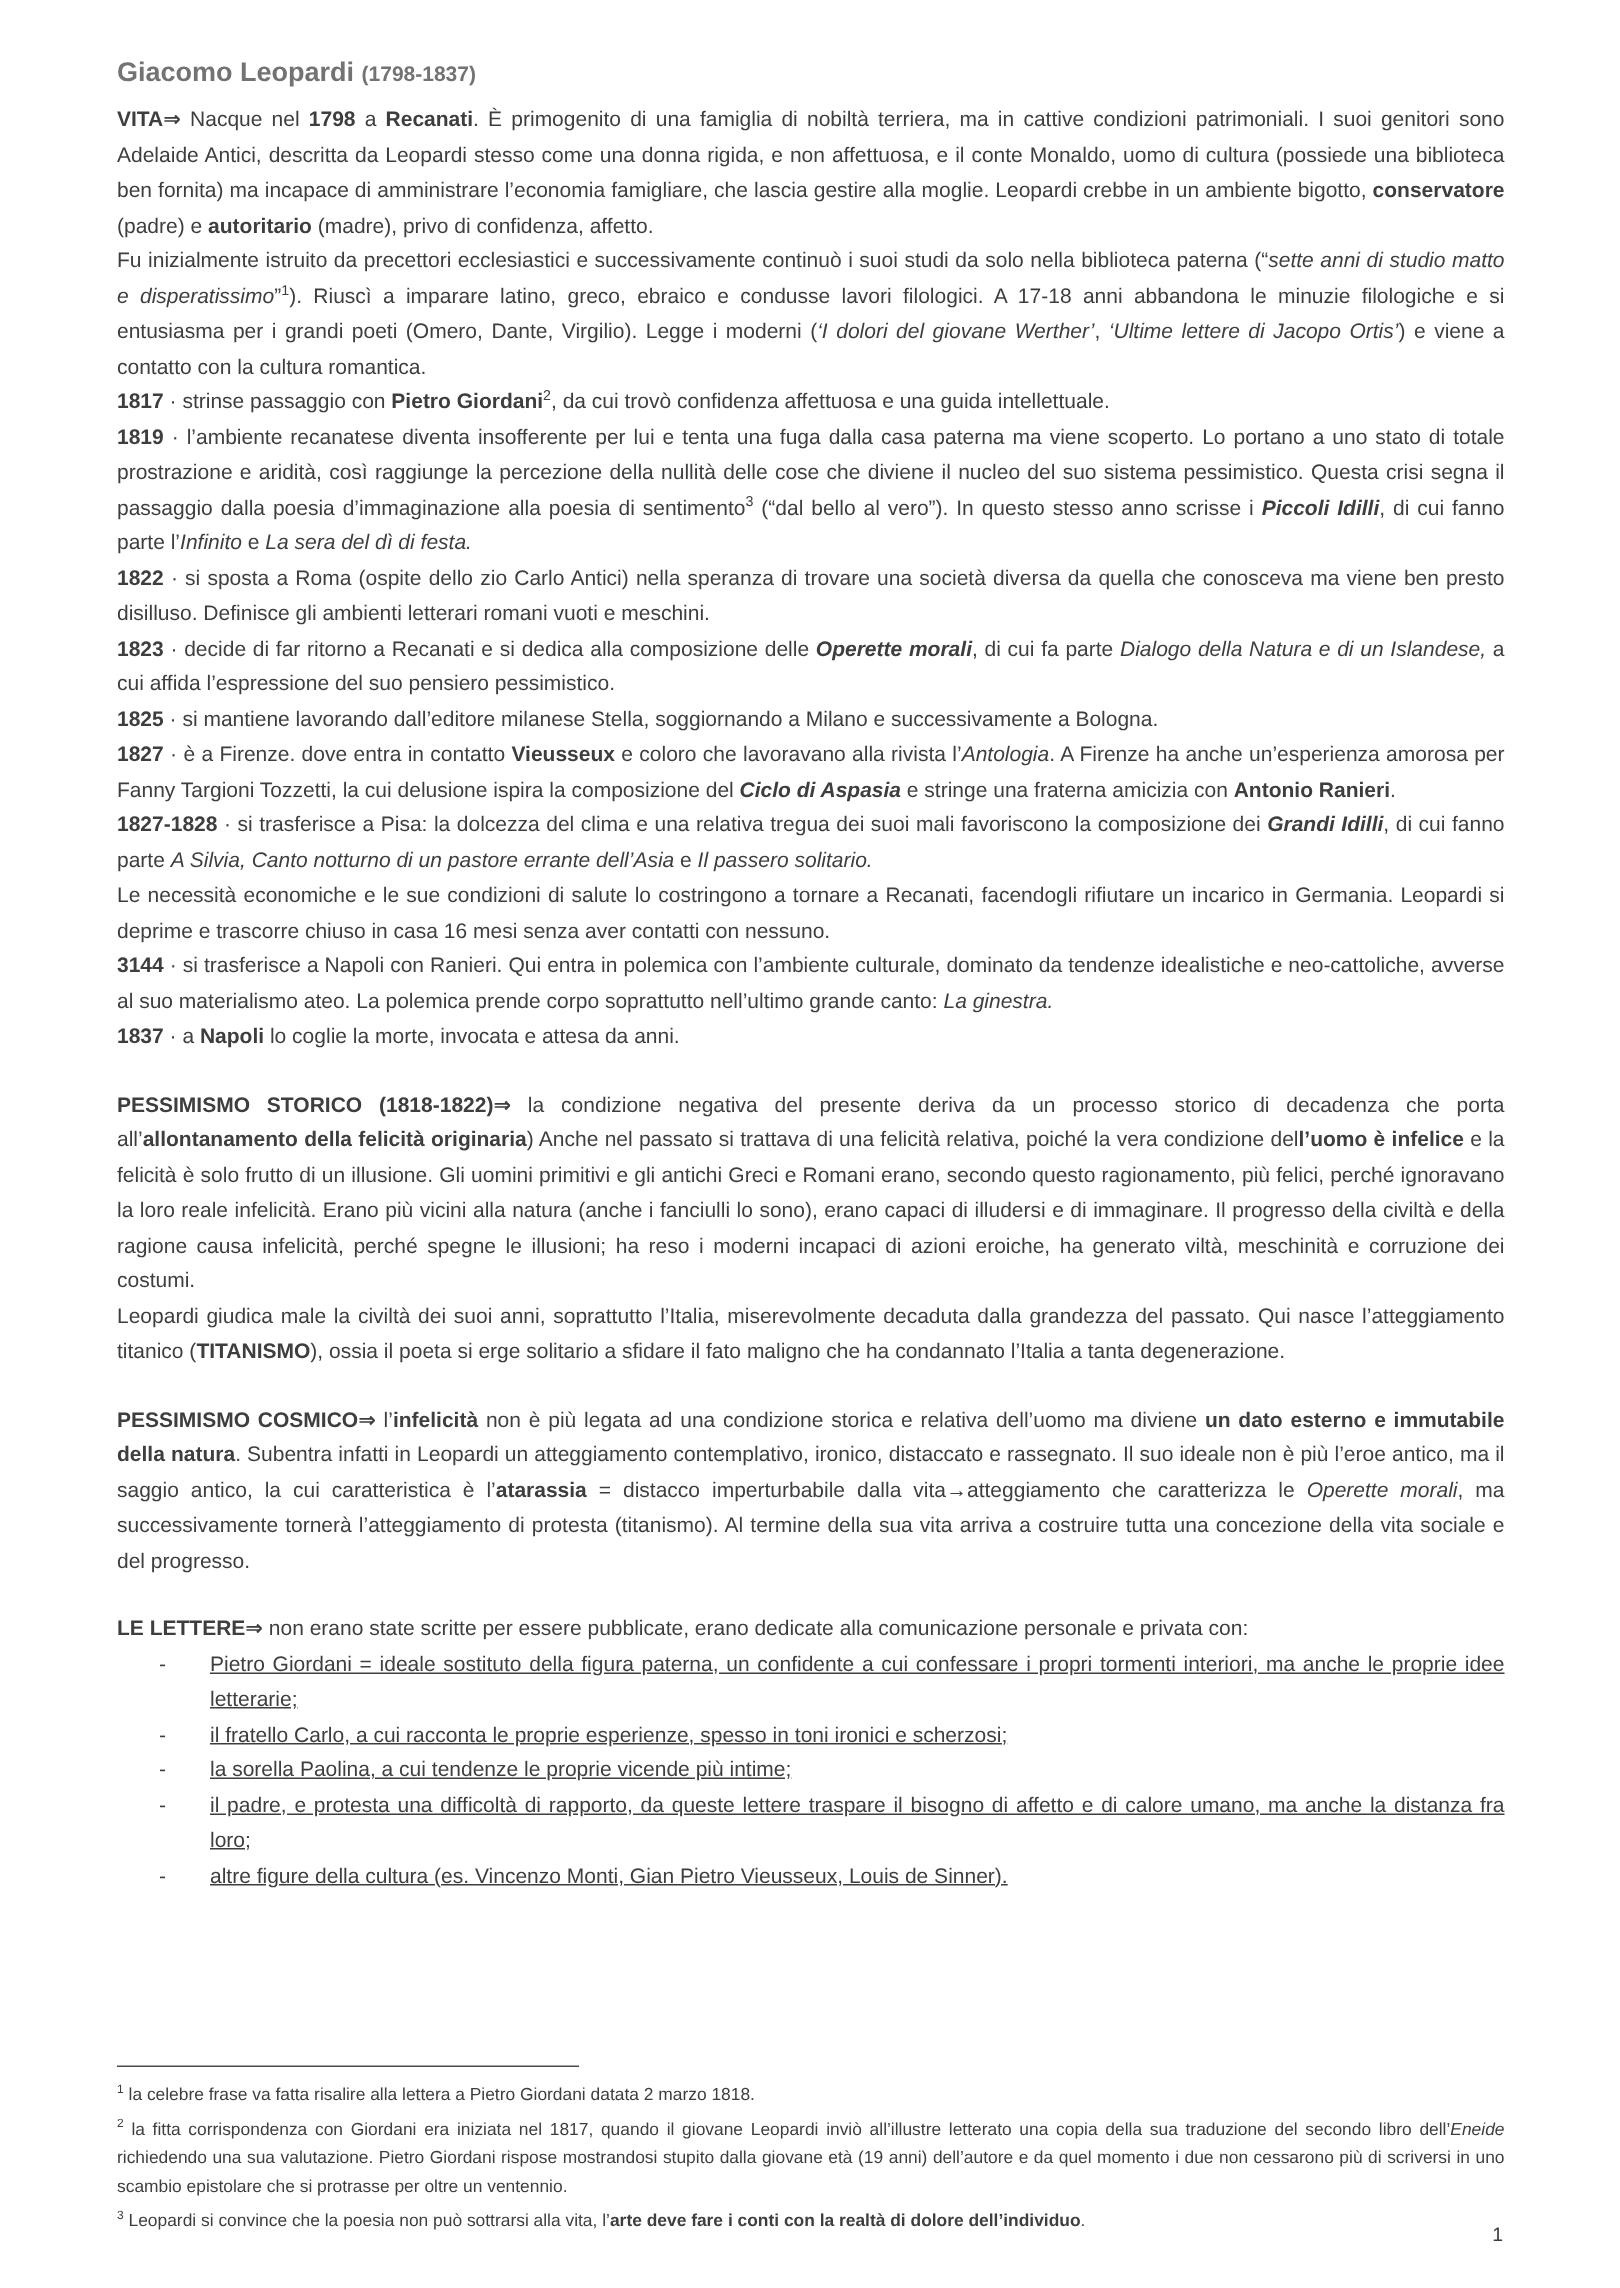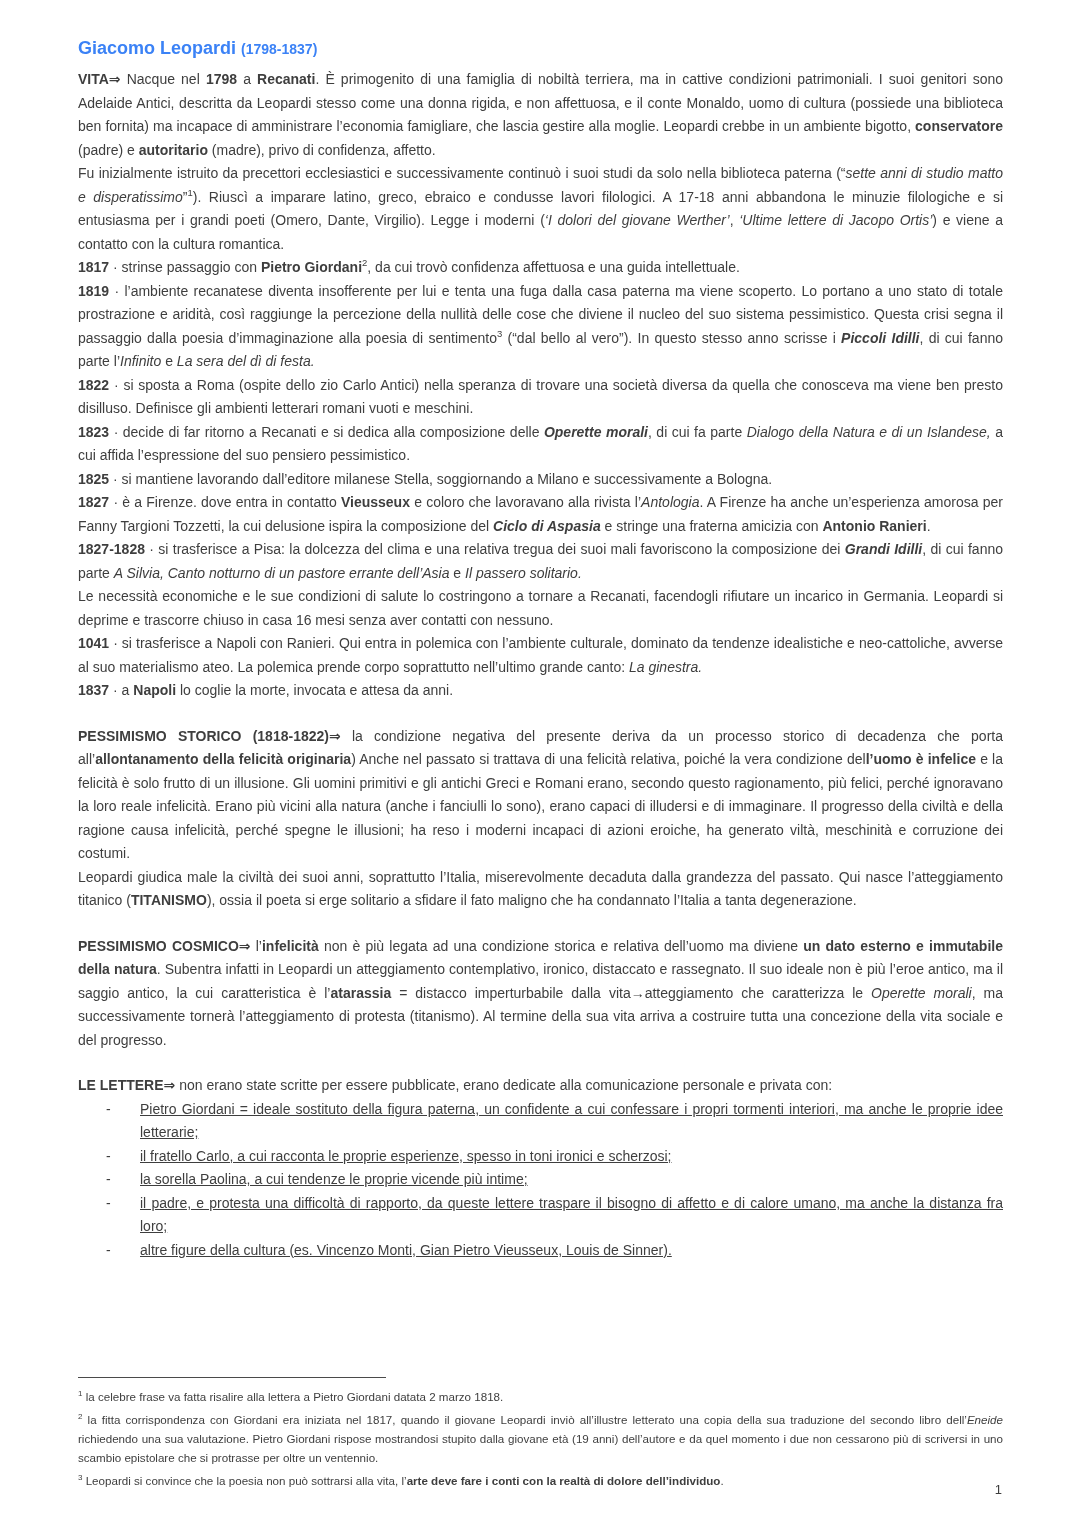--- a/index.html
+++ b/index.html
@@ -32,36 +32,36 @@
   .footnote { font-size: 11.6px; line-height: 19px; text-align: justify; margin-bottom: 4px; }
   .footnote sup.run { font-size: 8px; }
 
   .page-number { position: absolute; right: 78px; top: 1482px; font-size: 13px; color: #3e3e3e; }
 </style>
 </head>
 <body>
 
 <div class="page">
 
-  <h1 class="doc-title" style="color: #3b82f6;">
+  <h1 class="doc-title" style="color: #737373;">
     <span>Giacomo Leopardi</span><span class="dates">(1798-1837)</span>
   </h1>
 
   <div>
       <p class="para"><span class="run b">VITA⇒</span><span class="run"> Nacque nel </span><span class="run b">1798</span><span class="run"> a </span><span class="run b">Recanati</span><span class="run">. È primogenito di una famiglia di nobiltà terriera, ma in cattive condizioni patrimoniali. I suoi genitori sono Adelaide Antici, descritta da Leopardi stesso come una donna rigida, e non affettuosa, e il conte Monaldo, uomo di cultura (possiede una biblioteca ben fornita) ma incapace di amministrare l’economia famigliare, che lascia gestire alla moglie. Leopardi crebbe in un ambiente bigotto, </span><span class="run b">conservatore</span><span class="run"> (padre) e </span><span class="run b">autoritario</span><span class="run"> (madre), privo di confidenza, affetto.</span></p>
       <p class="para"><span class="run">Fu inizialmente istruito da precettori ecclesiastici e successivamente continuò i suoi studi da solo nella biblioteca paterna (“</span><span class="run i">sette anni di studio matto e disperatissimo</span><span class="run">”</span><sup class="run">1</sup><span class="run">). Riuscì a imparare latino, greco, ebraico e condusse lavori filologici. A 17-18 anni abbandona le minuzie filologiche e si entusiasma per i grandi poeti (Omero, Dante, Virgilio). Legge i moderni (</span><span class="run i">‘I dolori del giovane Werther’</span><span class="run">, </span><span class="run i">‘Ultime lettere di Jacopo Ortis’</span><span class="run">) e viene a contatto con la cultura romantica.</span></p>
       <p class="para"><span class="run b">1817</span><span class="run"> · strinse passaggio con </span><span class="run b u">Pietro Giordani</span><sup class="run">2</sup><span class="run">, da cui trovò confidenza affettuosa e una guida intellettuale.</span></p>
       <p class="para"><span class="run b">1819</span><span class="run"> · l’ambiente recanatese diventa insofferente per lui e tenta una fuga dalla casa paterna ma viene scoperto. Lo portano a uno stato di totale prostrazione e aridità, così raggiunge la percezione della nullità delle cose che diviene il nucleo del suo sistema pessimistico. Questa crisi segna il passaggio dalla poesia d’immaginazione alla poesia di sentimento</span><sup class="run">3</sup><span class="run"> (“dal bello al vero”). In questo stesso anno scrisse i </span><span class="run b i">Piccoli Idilli</span><span class="run">, di cui fanno parte l’</span><span class="run i">Infinito</span><span class="run"> e </span><span class="run i">La sera del dì di festa.</span></p>
       <p class="para"><span class="run b">1822</span><span class="run"> · si sposta a Roma (ospite dello zio Carlo Antici) nella speranza di trovare una società diversa da quella che conosceva ma viene ben presto disilluso. Definisce gli ambienti letterari romani vuoti e meschini.</span></p>
       <p class="para"><span class="run b">1823</span><span class="run"> · decide di far ritorno a Recanati e si dedica alla composizione delle </span><span class="run b i">Operette morali</span><span class="run">, di cui fa parte </span><span class="run i">Dialogo della Natura e di un Islandese,</span><span class="run"> a cui affida l’espressione del suo pensiero pessimistico.</span></p>
       <p class="para"><span class="run b">1825</span><span class="run"> · si mantiene lavorando dall’editore milanese Stella, soggiornando a Milano e successivamente a Bologna.</span></p>
       <p class="para"><span class="run b">1827</span><span class="run"> · è a Firenze. dove entra in contatto </span><span class="run b">Vieusseux</span><span class="run"> e coloro che lavoravano alla rivista l’</span><span class="run i">Antologia</span><span class="run">. A Firenze ha anche un’esperienza amorosa per Fanny Targioni Tozzetti, la cui delusione ispira la composizione del </span><span class="run b i">Ciclo di Aspasia</span><span class="run"> e stringe una fraterna amicizia con </span><span class="run b u">Antonio Ranieri</span><span class="run">.</span></p>
       <p class="para"><span class="run b">1827-1828</span><span class="run"> · si trasferisce a Pisa: la dolcezza del clima e una relativa tregua dei suoi mali favoriscono la composizione dei </span><span class="run b i">Grandi Idilli</span><span class="run">, di cui fanno parte </span><span class="run i">A Silvia, Canto notturno di un pastore errante dell’Asia</span><span class="run"> e </span><span class="run i">Il passero solitario.</span></p>
       <p class="para"><span class="run">Le necessità economiche e le sue condizioni di salute lo costringono a tornare a Recanati, facendogli rifiutare un incarico in Germania. Leopardi si deprime e trascorre chiuso in casa 16 mesi senza aver contatti con nessuno.</span></p>
-      <p class="para"><span class="run b">1041</span><span class="run"> · si trasferisce a Napoli con Ranieri. Qui entra in polemica con l’ambiente culturale, dominato da tendenze idealistiche e neo-cattoliche, avverse al suo materialismo ateo. La polemica prende corpo soprattutto nell’ultimo grande canto: </span><span class="run i">La ginestra.</span></p>
+      <p class="para"><span class="run b">3144</span><span class="run"> · si trasferisce a Napoli con Ranieri. Qui entra in polemica con l’ambiente culturale, dominato da tendenze idealistiche e neo-cattoliche, avverse al suo materialismo ateo. La polemica prende corpo soprattutto nell’ultimo grande canto: </span><span class="run i">La ginestra.</span></p>
       <p class="para"><span class="run b">1837</span><span class="run"> · a </span><span class="run b">Napoli</span><span class="run"> lo coglie la morte, invocata e attesa da anni.</span></p>
       <p class="para space-before"><span class="run b">PESSIMISMO STORICO (1818-1822)⇒</span><span class="run"> la condizione negativa del presente deriva da un processo storico di decadenza che porta all’</span><span class="run b">allontanamento della felicità originaria</span><span class="run">) Anche nel passato si trattava di una felicità relativa, poiché la vera condizione del</span><span class="run b">l’uomo è infelice</span><span class="run"> e la felicità è solo frutto di un illusione. Gli uomini primitivi e gli antichi Greci e Romani erano, secondo questo ragionamento, più felici, perché ignoravano la loro reale infelicità. Erano più vicini alla natura (anche i fanciulli lo sono), erano capaci di illudersi e di immaginare. Il progresso della civiltà e della ragione causa infelicità, perché spegne le illusioni; ha reso i moderni incapaci di azioni eroiche, ha generato viltà, meschinità e corruzione dei costumi.</span></p>
       <p class="para"><span class="run">Leopardi giudica male la civiltà dei suoi anni, soprattutto l’Italia, miserevolmente decaduta dalla grandezza del passato. Qui nasce l’atteggiamento titanico (</span><span class="run b">TITANISMO</span><span class="run">), ossia il poeta si erge solitario a sfidare il fato maligno che ha condannato l’Italia a tanta degenerazione.</span></p>
       <p class="para space-before"><span class="run b">PESSIMISMO COSMICO⇒</span><span class="run"> l’</span><span class="run b">infelicità</span><span class="run"> non è più legata ad una condizione storica e relativa dell’uomo ma diviene </span><span class="run b">un dato esterno e immutabile della natura</span><span class="run">. Subentra infatti in Leopardi un atteggiamento contemplativo, ironico, distaccato e rassegnato. Il suo ideale non è più l’eroe antico, ma il saggio antico, la cui caratteristica è l’</span><span class="run b">atarassia</span><span class="run"> = distacco imperturbabile dalla vita→atteggiamento che caratterizza le </span><span class="run i">Operette morali</span><span class="run">, ma successivamente tornerà l’atteggiamento di protesta (titanismo). Al termine della sua vita arriva a costruire tutta una concezione della vita sociale e del progresso.</span></p>
       <p class="para space-before"><span class="run b">LE LETTERE⇒</span><span class="run"> non erano state scritte per essere pubblicate, erano dedicate alla comunicazione personale e privata con:</span></p>
       <ul class="dash-list">
         <li><span class="run">Pietro Giordani = ideale sostituto della figura paterna, un confidente a cui confessare i propri tormenti interiori, ma anche le proprie idee letterarie;</span></li>
         <li><span class="run">il fratello Carlo, a cui racconta le proprie esperienze, spesso in toni ironici e scherzosi;</span></li>
         <li><span class="run">la sorella Paolina, a cui tendenze le proprie vicende più intime;</span></li>
         <li><span class="run">il padre, e protesta una difficoltà di rapporto, da queste lettere traspare il bisogno di affetto e di calore umano, ma anche la distanza fra loro;</span></li>

